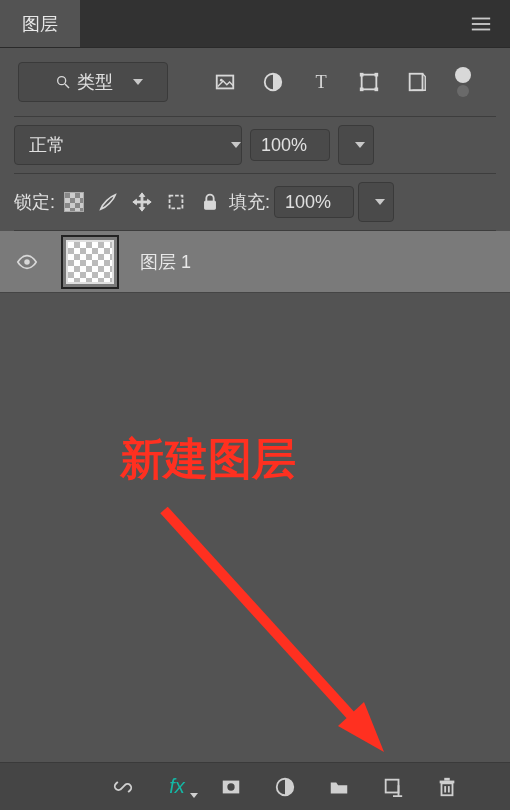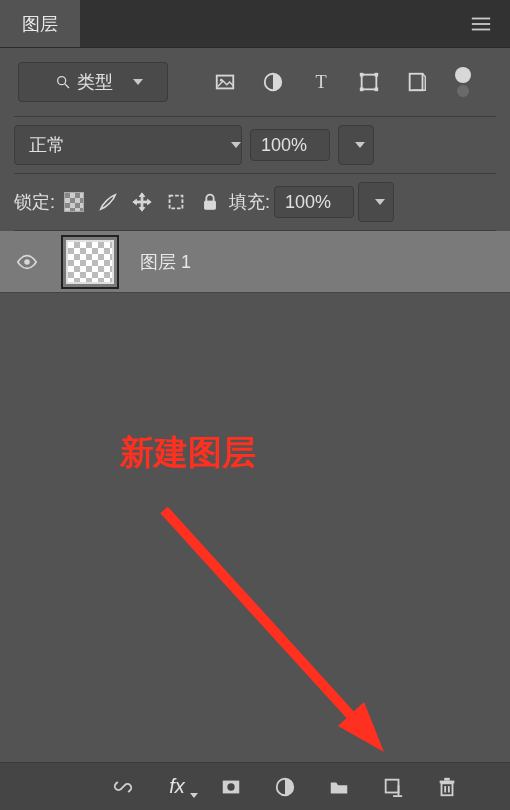--- a/index.html
+++ b/index.html
@@ -130,21 +130,21 @@
     background: linear-gradient(135deg,#d8a880 0%,#b87050 40%,#6a3a30 70%,#3a2020 100%);
     border: 1px solid #888;
   }
   .layer-name { flex: 1; color: #e8e8e8; }
   .lock-ind { width: 24px; display:flex; align-items:center; justify-content:center; }
   .lock-ind svg { width: 18px; height: 18px; fill: #d0d0d0; }
   .annotation {
     position: absolute;
     left: 120px; top: 430px;
     color: #ff3020;
-    font-size: 34px;
+    font-size: 44px;
     font-weight: 700;
     pointer-events: none;
   }
   .arrow {
     position: absolute;
     left: 154px; top: 500px;
     width: 250px; height: 260px;
     pointer-events: none;
   }
   .bottom-bar {
@@ -156,21 +156,21 @@
     display: flex; align-items: center; justify-content: center;
     gap: 28px;
     padding-left: 60px;
   }
   .bb-icon {
     width: 26px; height: 26px;
     display: flex; align-items: center; justify-content: center;
     cursor: pointer;
   }
   .bb-icon svg { width: 22px; height: 22px; fill: #d0d0d0; }
-  .fx { font-style: italic; font-size: 20px; color:#e5e5e5; position:relative; }
+  .fx { font-style: italic; font-size: 20px; color:#14b8a6; position:relative; }
   .fx::after { content:""; position:absolute; right:-8px; bottom:2px;
      border-left:4px solid transparent; border-right:4px solid transparent; border-top:5px solid #d0d0d0; }
   .checker-lock {
     width:20px; height:20px;
     background-image:
       linear-gradient(45deg,#ccc 25%,transparent 25%,transparent 75%,#ccc 75%),
       linear-gradient(45deg,#ccc 25%,transparent 25%,transparent 75%,#ccc 75%);
     background-size:10px 10px; background-position:0 0,5px 5px; background-color:#888;
     border:1px solid #aaa;
   }

